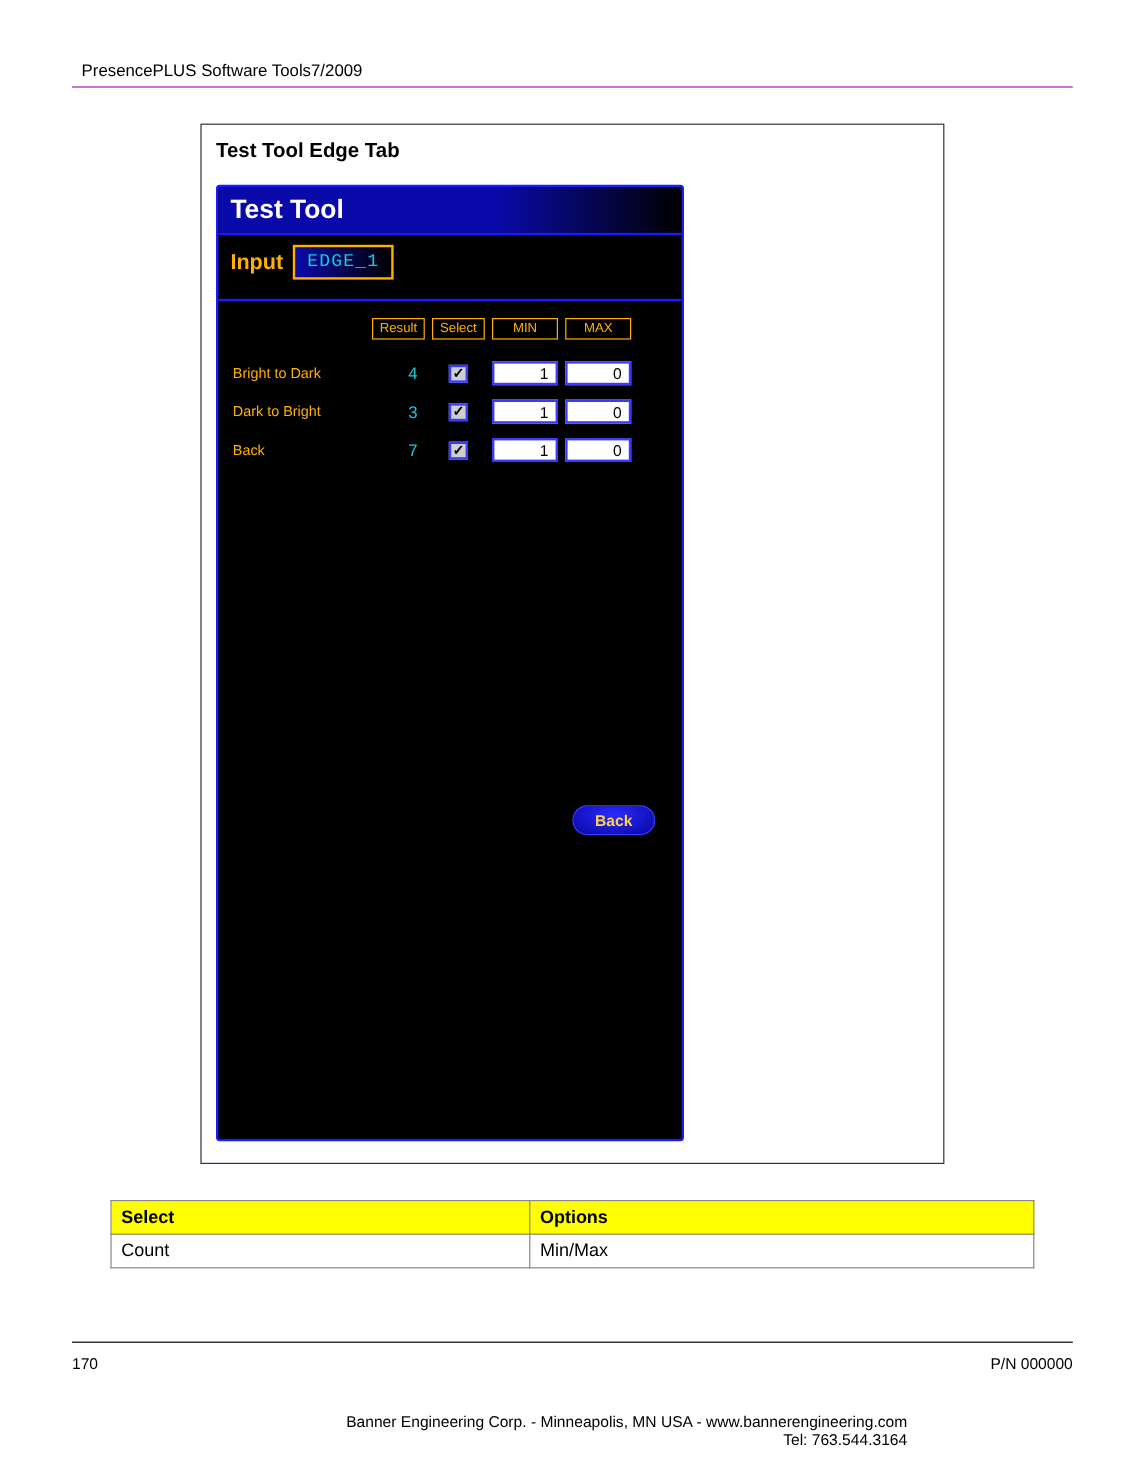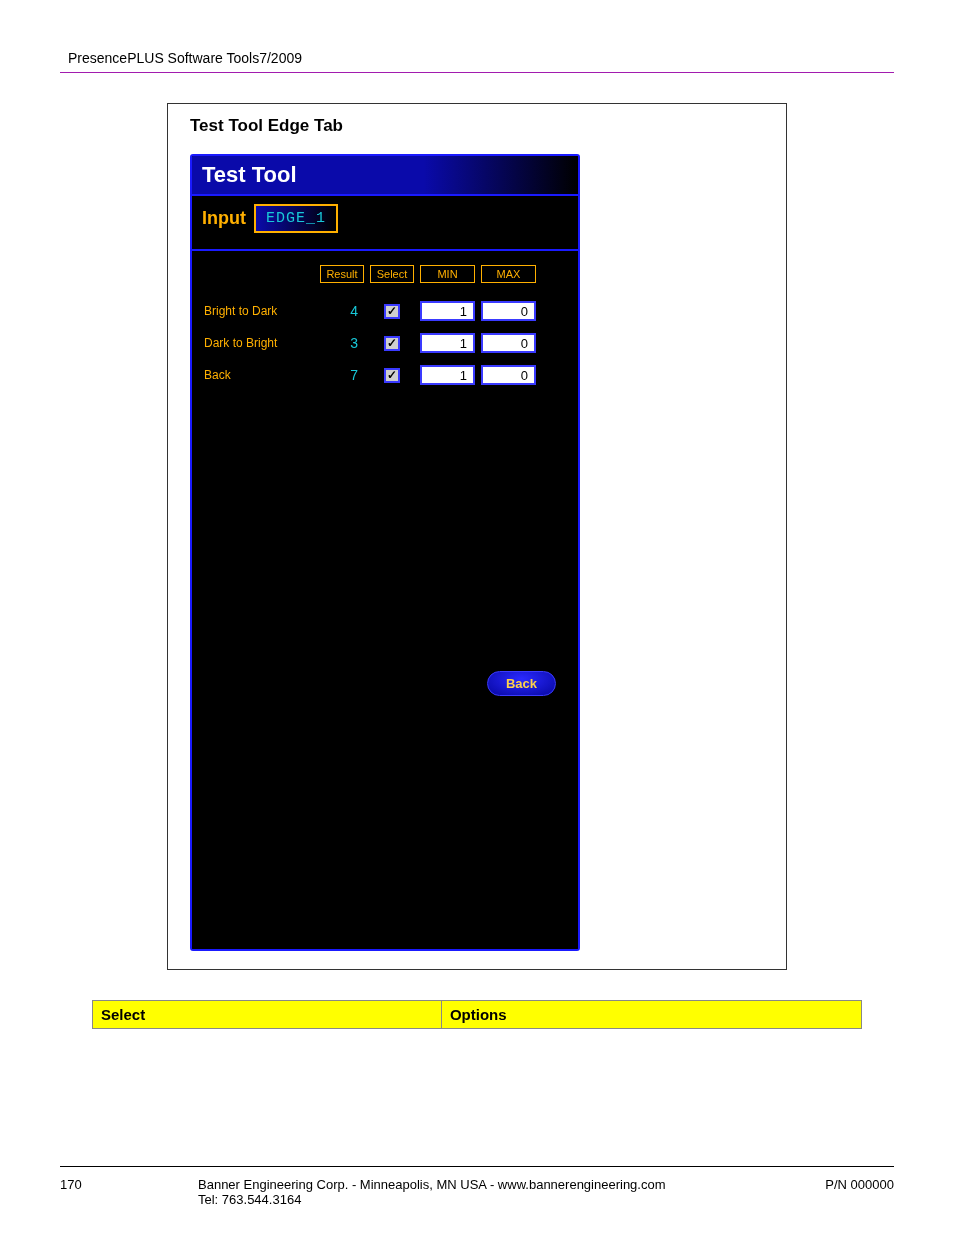--- a/index.html
+++ b/index.html
@@ -16,21 +16,21 @@
     justify-content: flex-start;
     font-size: 14px;
     padding: 0 8px 6px 8px;
     border-bottom: 1px solid #a21caf;
     margin-bottom: 30px;
   }
   .panel-outer {
     width: 620px;
     margin: 0 auto 30px auto;
     border: 1px solid #333;
-    padding: 12px 18px 18px 22px;
+    padding: 12px 18px 18px 12px;
   }
   .panel-title {
     font-size: 17px;
     font-weight: bold;
     margin-bottom: 18px;
   }
   .tool-frame {
     width: 390px;
     border: 2px solid #1a1aff;
     background: #000;
@@ -156,21 +156,21 @@
     position: absolute;
     bottom: 28px;
     left: 60px; right: 60px;
     border-top: 1px solid #000;
     padding-top: 10px;
     display: flex;
     justify-content: space-between;
     font-size: 13px;
     gap: 18px;
   }
-  .footer-center { text-align: left; flex: 1; }
+  .footer-center { text-align: right; flex: 1; margin-top: 48px; }
   .footer-left { width: 120px; text-align: left; }
   .footer-right { width: 120px; text-align: right; }
 </style>
 </head>
 <body>
 
 <div class="header-row">
   <span>PresencePLUS Software Tools</span>
   <span>7/2009</span>
 </div>
@@ -222,20 +222,24 @@
       <div class="back-btn">Back</div>
     </div>
   </div>
 </div>
 
 <table class="values-table">
   <tbody>
       <tr>
     <th>Select</th>
     <th>Options</th>
+  </tr>
+  <tr>
+    <td>Count</td>
+    <td>Min/Max</td>
   </tr>
 </tbody>
   </table>
 
 <div class="footer">
   <div class="footer-left">170</div>
   <div class="footer-center">
     <span>Banner Engineering Corp. - Minneapolis, MN USA - www.bannerengineering.com</span><br>
     <span>Tel: 763.544.3164</span>
   </div>

